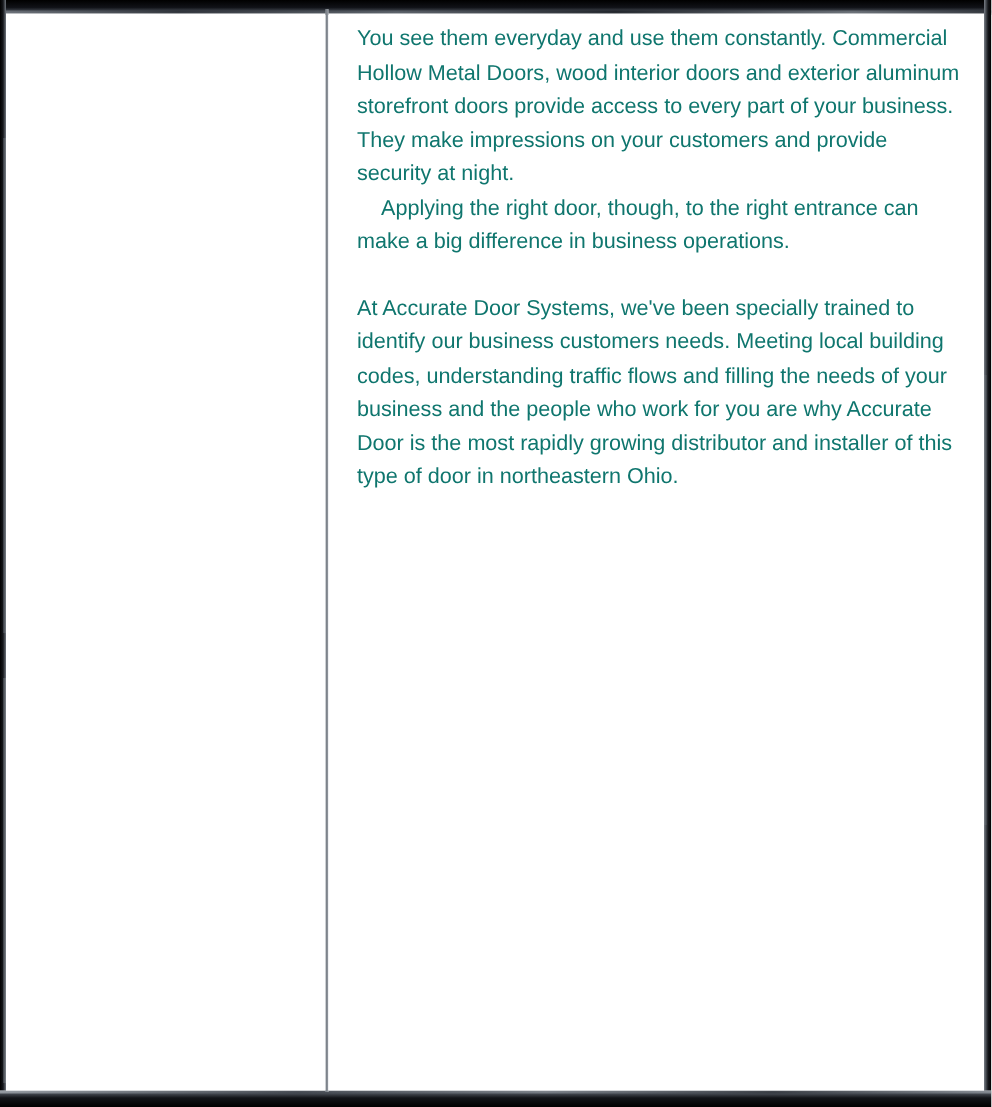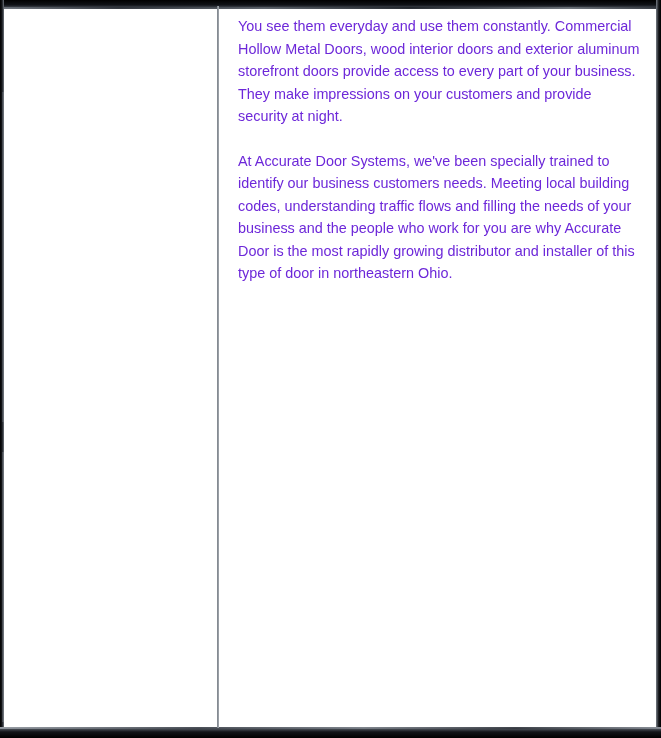--- a/index.html
+++ b/index.html
@@ -133,21 +133,21 @@
     color: #c5504e;
     font-family: "Liberation Sans", sans-serif;
     font-size: 26px;
     font-weight: bold;
     line-height: 37px;
     letter-spacing: -0.2px;
   }
 
   .article-body p {
     margin: 0;
-    color: #6d28d9;
+    color: #0f766e;
     font-family: "Liberation Sans", sans-serif;
     font-size: 14.4px;
     line-height: 22.5px;
   }
 
   .article-body p.indented {
     text-indent: 16px;
   }
 
   .para-gap {
@@ -173,20 +173,21 @@
 
   <div class="column-divider"></div>
 
   <div class="article">
 
 
     <div class="article-body">
 
       <p>You see them everyday and use them constantly. Commercial Hollow Metal Doors, wood interior doors and exterior aluminum storefront doors provide access to every part of your business. They make impressions on your customers and provide security at night.</p>
 
+      <p class="indented">Applying the right door, though, to the right entrance can make a big difference in business operations.</p>
 
       <div class="para-gap"></div>
 
       <p>At Accurate Door Systems, we've been specially trained to identify our business customers needs. Meeting local building codes, understanding traffic flows and filling the needs of your business and the people who work for you are why Accurate Door is the most rapidly growing distributor and installer of this type of door in northeastern Ohio.</p>
 
 
     </div>
   </div>
 
 </div>

